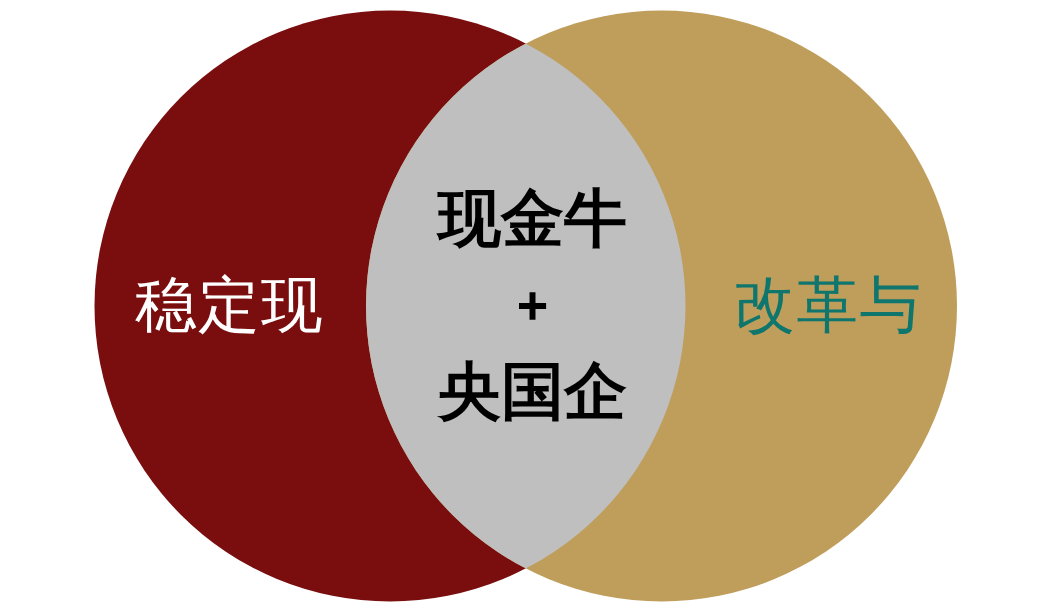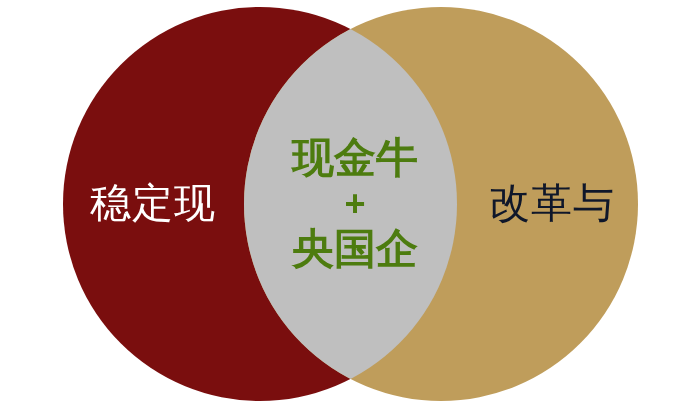--- a/index.html
+++ b/index.html
@@ -108,23 +108,23 @@
 
     <g clip-path="url(#clip-left-circle)">
       <circle cx="441" cy="204" r="197" fill="#BFBFBF"></circle>
     </g>
   </svg>
 
   <div class="venn-label" id="label-left" style="color: rgb(255, 255, 255);">
     <span class="line">稳定现</span>
   </div>
 
-  <div class="venn-label" id="label-center" style="color: #4d7c0f;">
+  <div class="venn-label" id="label-center" style="color: #000000; gap: 12px;">
     <span class="line">现金牛</span>
     <span class="line plus">+</span>
     <span class="line">央国企</span>
   </div>
 
-  <div class="venn-label" id="label-right" style="color: #0f172a;">
+  <div class="venn-label" id="label-right" style="color: #0f766e;">
     <span class="line">改革与</span>
   </div>
 
 </div>
 
 </body></html>

